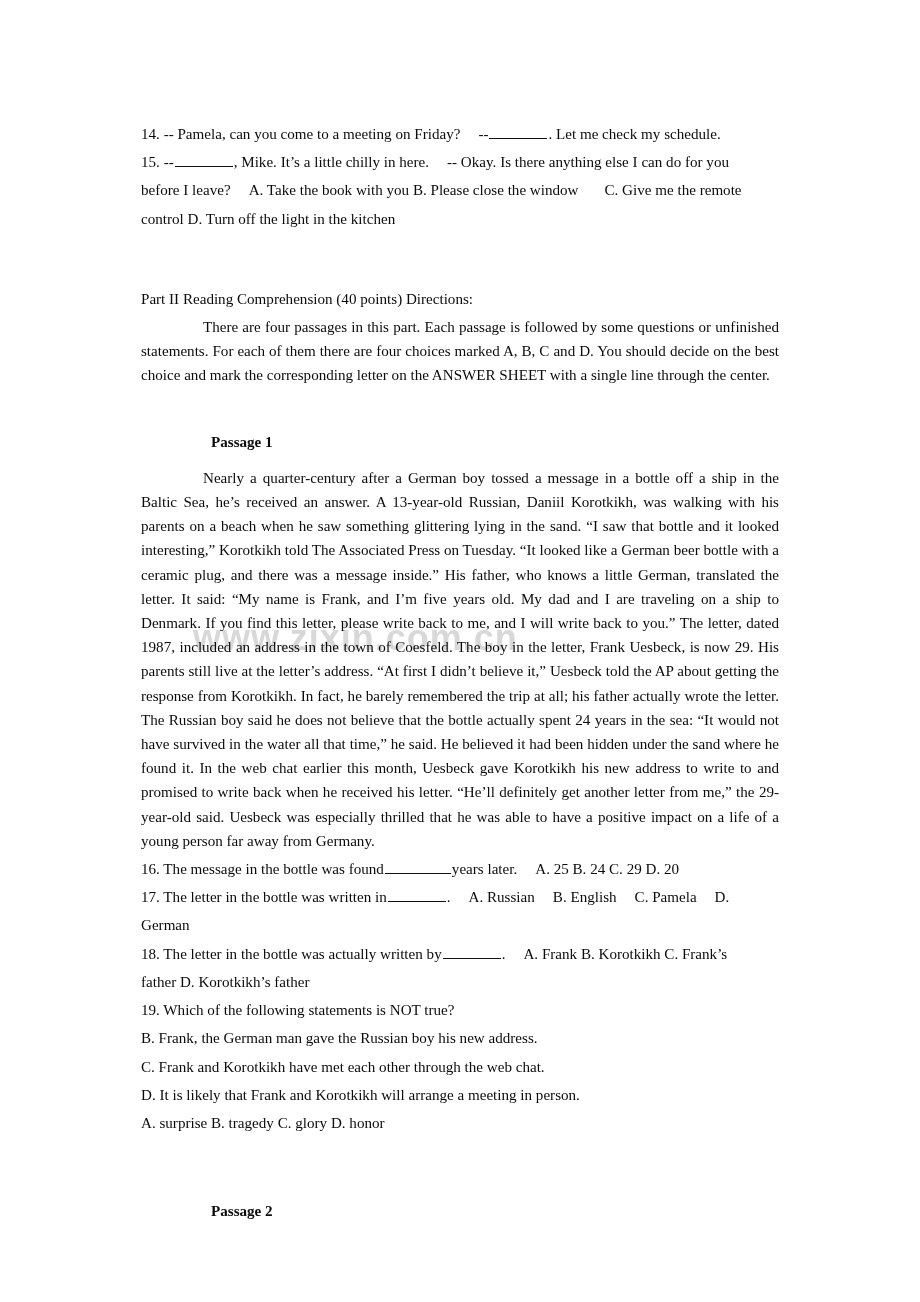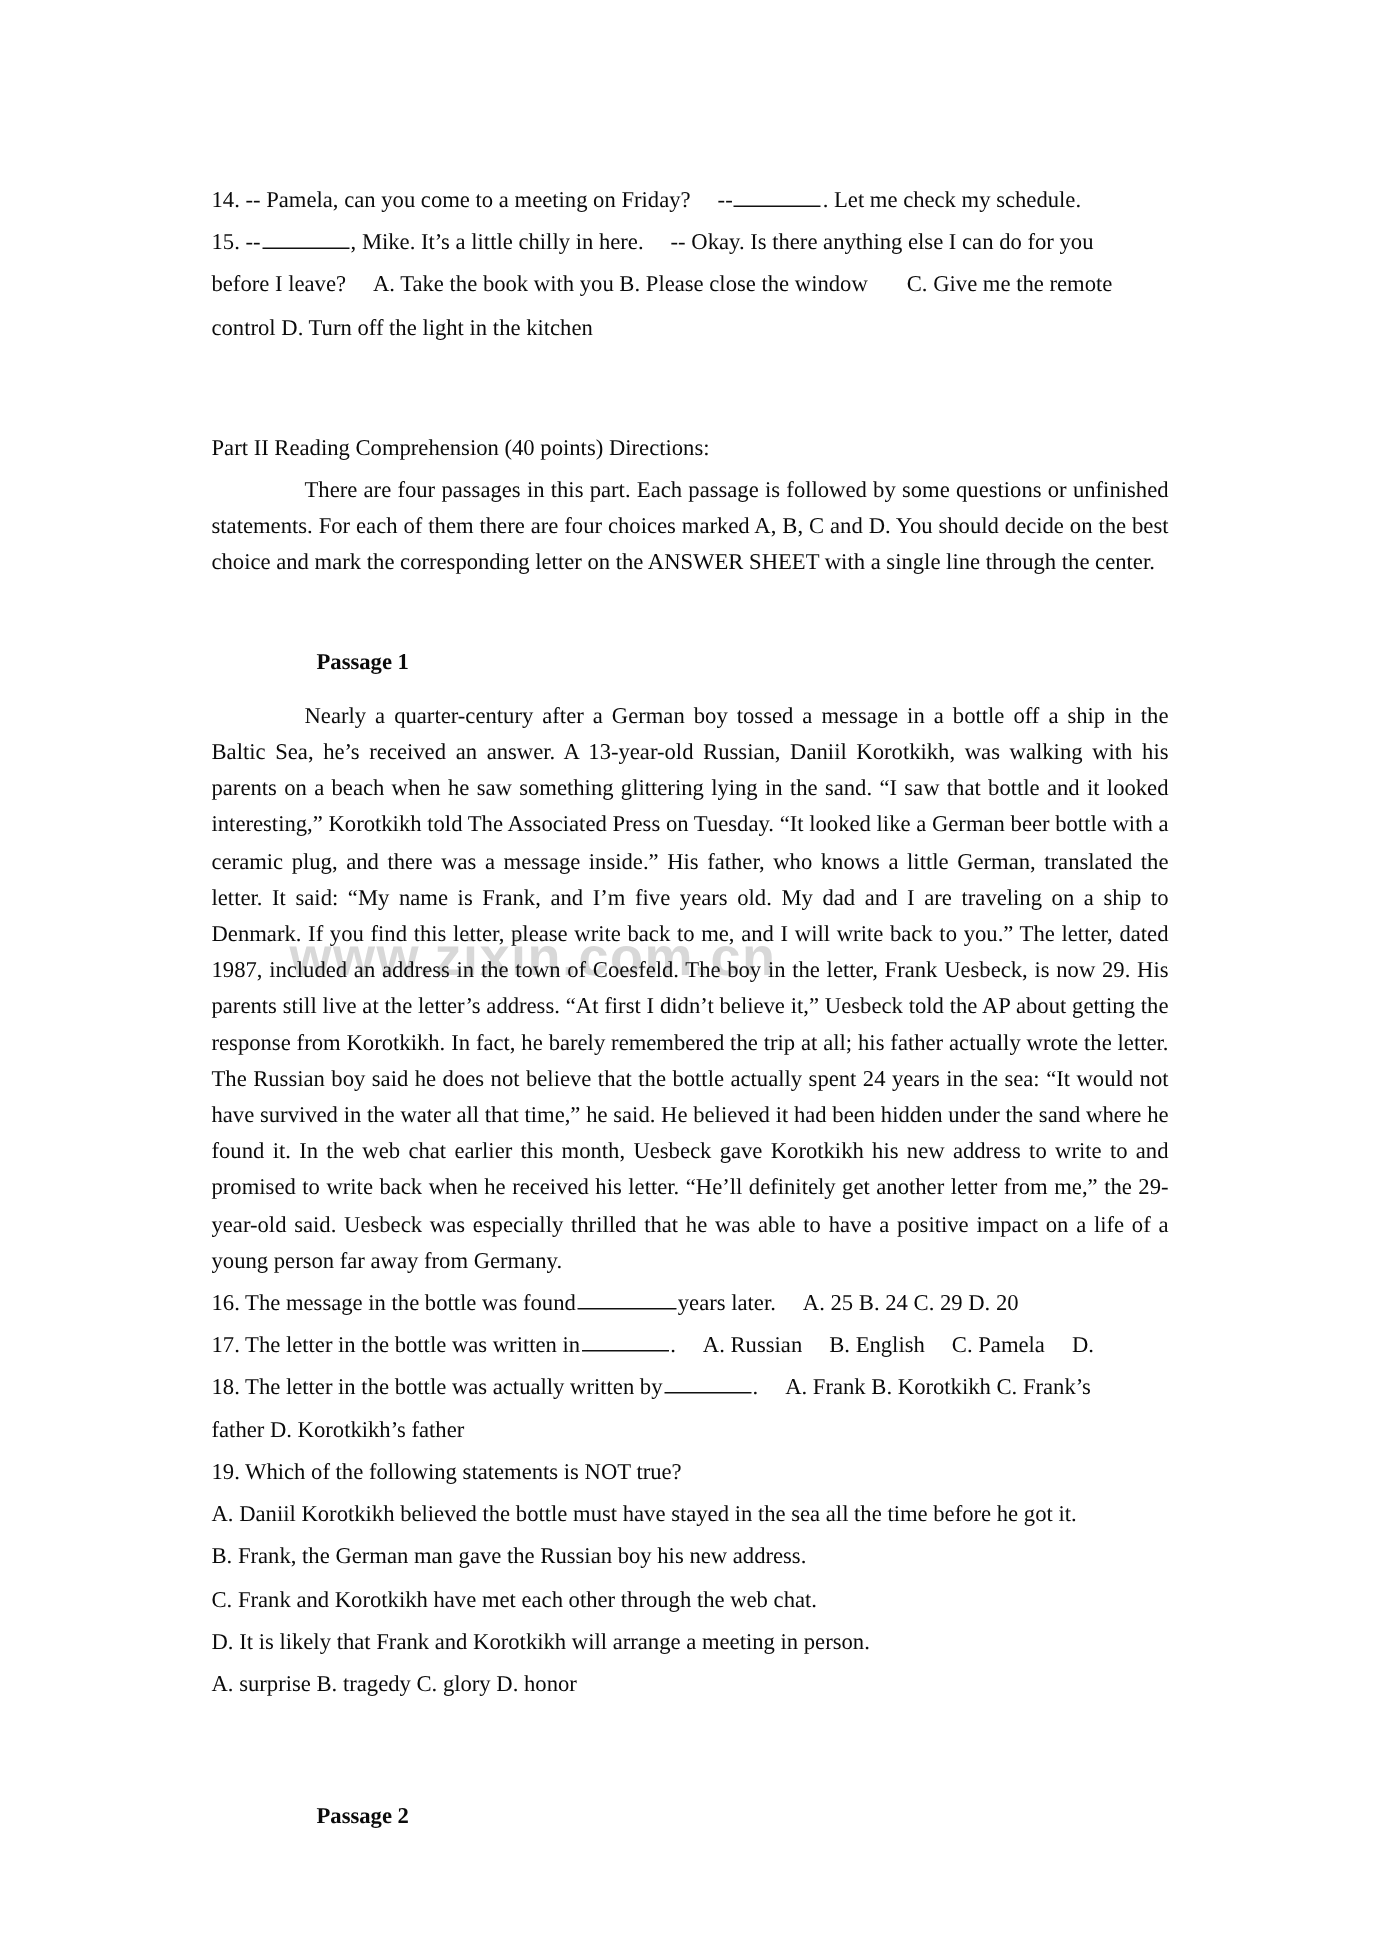--- a/index.html
+++ b/index.html
@@ -124,28 +124,28 @@
     <p class="heading">Passage 1</p>
     <p class="para indent">Nearly a quarter-century after a German boy tossed a message in a bottle off a ship in the Baltic Sea, he’s received an answer. A 13-year-old Russian, Daniil Korotkikh, was walking with his parents on a beach when he saw something glittering lying in the sand. “I saw that bottle and it looked interesting,” Korotkikh told The Associated Press on Tuesday. “It looked like a German beer bottle with a ceramic plug, and there was a message inside.”   His father, who knows a little German, translated the letter. It said: “My name is Frank, and I’m five years old. My dad and I are traveling on a ship to Denmark. If you find this letter, please write back to me, and I will write back to you.” The letter, dated 1987, included an address in the town of Coesfeld. The boy in the letter, Frank Uesbeck, is now 29. His parents still live at the letter’s address. “At first I didn’t believe it,” Uesbeck told the AP about getting the response from Korotkikh. In fact, he barely remembered the trip at all; his father actually wrote the letter. The Russian boy said he does not believe that the bottle actually spent 24 years in the sea: “It would not have survived in the water all that time,” he said. He believed it had been hidden under the sand where he found it. In the web chat earlier this month, Uesbeck gave Korotkikh his new address to write to and promised to write back when he received his letter. “He’ll definitely get another letter from me,” the 29-year-old said. Uesbeck was especially thrilled that he was able to have a positive impact on a life of a young person far away from Germany.</p>
 
     <p class="line">
       <span>16. The message in the bottle was found</span><span class="blank-u bl-lg"></span><span>years later.</span><span class="gap-md"></span><span>A. 25 B. 24 C. 29 D. 20</span>
     </p>
 
     <p class="line">
       <span>17. The letter in the bottle was written in</span><span class="blank-u bl-md"></span><span>.</span><span class="gap-md"></span><span>A. Russian</span><span class="gap-md"></span><span>B. English</span><span class="gap-md"></span><span>C. Pamela</span><span class="gap-md"></span><span>D.</span>
     </p>
+    <p class="line">German</p>
 
     <p class="line">
       <span>18. The letter in the bottle was actually written by</span><span class="blank-u bl-md"></span><span>.</span><span class="gap-md"></span><span>A. Frank B. Korotkikh C. Frank’s</span>
     </p>
     <p class="line">father D. Korotkikh’s father</p>
 
     <p class="line">19. Which of the following statements is NOT true?</p>
-    <p class="line">A. Daniil Korotkikh believed the bottle must have stayed in the sea all the time before he got it.</p>
     <p class="line">B. Frank, the German man gave the Russian boy his new address.</p>
     <p class="line">C. Frank and Korotkikh have met each other through the web chat.</p>
     <p class="line">D. It is likely that Frank and Korotkikh will arrange a meeting in person.</p>
 
     <p class="line">A. surprise B. tragedy C. glory D. honor</p>
 
     <div class="spacer-lg"></div>
 
     <p class="heading">Passage 2</p>
 

